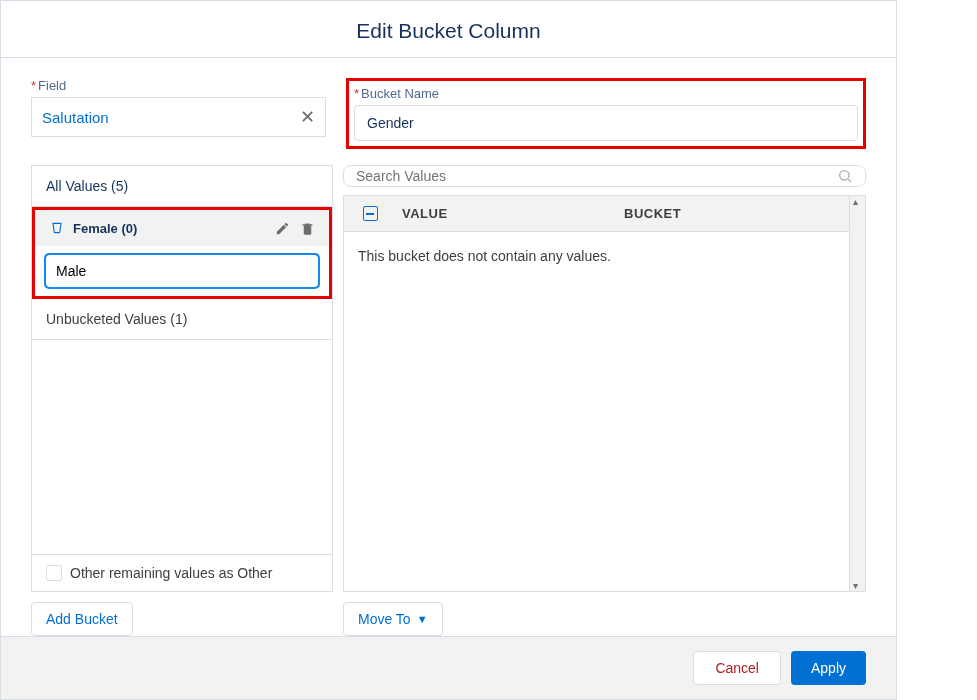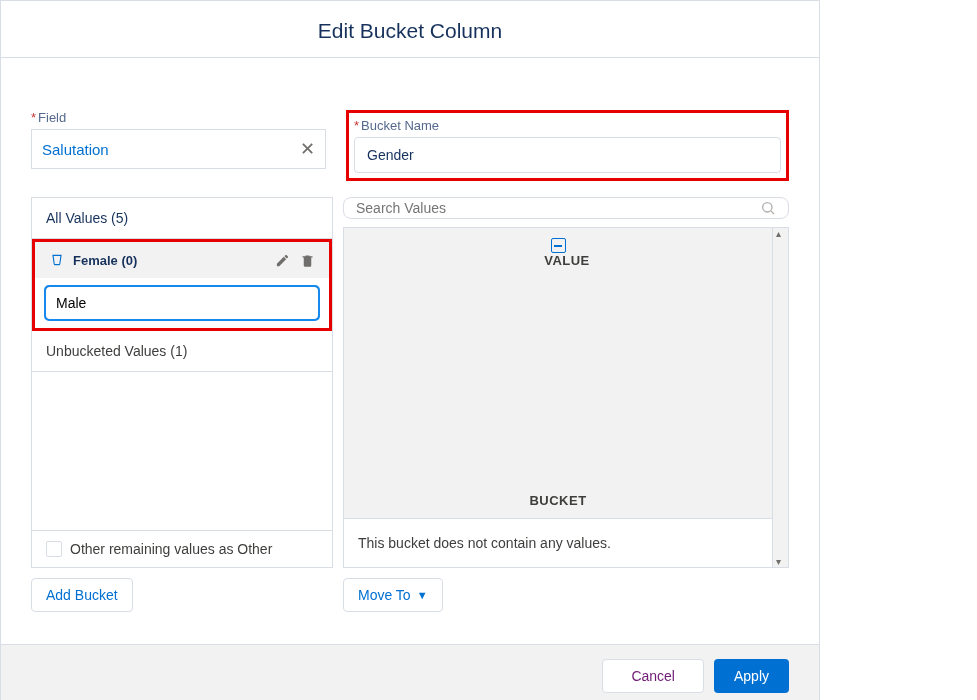--- a/index.html
+++ b/index.html
@@ -1,17 +1,17 @@
 <!DOCTYPE html>
 <html><head>
 <meta charset="utf-8">
 <style>
 * { box-sizing: border-box; margin: 0; padding: 0; }
 body { font-family: -apple-system, BlinkMacSystemFont, "Segoe UI", Arial, sans-serif; font-size: 13px; color: #3e3e3c; background: #fff; }
-.modal { width: 820px; height: 700px; border: 1px solid #d8dde6; display: flex; flex-direction: column; gap: 32px; }
+.modal { width: 897px; height: 700px; border: 1px solid #d8dde6; display: flex; flex-direction: column; }
 .modal-header { text-align: center; padding: 18px 0 14px; border-bottom: 1px solid #d8dde6; }
 .modal-header h2 { font-size: 21px; font-weight: 400; color: #16325c; }
 .modal-body { flex: 1; display: flex; flex-direction: column; padding: 20px 30px 0; }
 .top-row { display: flex; gap: 20px; margin-bottom: 16px; }
 .field-col { flex: 0 0 295px; }
 .name-col { flex: 1; padding: 5px; border: 3px solid #e60000; }
 .form-label { font-size: 13px; color: #54698d; margin-bottom: 4px; display: block; }
 .req { color: #c23934; margin-right: 2px; }
 .lookup-input { position: relative; border: 1px solid #d8dde6; border-radius: 0; padding: 8px 10px; display: flex; align-items: center; justify-content: space-between; }
 .lookup-input span.val { color: #0070d2; font-size: 15px; }
@@ -31,33 +31,33 @@
 .spacer { flex: 1; }
 .other-row { padding: 10px 14px; display: flex; align-items: center; gap: 8px; border-top: 1px solid #d8dde6; font-size: 14px; color: #3e3e3c; }
 .checkbox { width: 16px; height: 16px; border: 1px solid #d8dde6; border-radius: 2px; }
 .add-bucket-row { margin-top: 10px; }
 .btn-outline { border: 1px solid #d8dde6; background: #fff; color: #0070d2; font-size: 14px; padding: 8px 14px; border-radius: 4px; cursor: pointer; display: inline-flex; align-items: center; gap: 6px; }
 .search-wrap { border: 1px solid #d8dde6; border-radius: 8px; padding: 2px 12px; display: flex; align-items: center; margin-bottom: 8px; }
 .search-wrap input { flex: 1; border: none; outline: none; font-size: 14px; color: #706e6b; }
 .search-icon { color: #b0adab; }
 .table-wrap { border: 1px solid #d8dde6; flex: 1; display: flex; position: relative; }
 .table-inner { flex: 1; overflow: auto; }
-.col-header { display: flex; align-items: center; background: #f3f2f2; border-bottom: 1px solid #d8dde6; padding: 10px 12px; font-weight: 700; letter-spacing: 0.5px; font-size: 13px; color: #3e3e3c; flex-direction: column; }
+.col-header { display: flex; align-items: center; background: #f3f2f2; border-bottom: 1px solid #d8dde6; padding: 10px 12px; font-weight: 700; letter-spacing: 0.5px; font-size: 13px; color: #3e3e3c; }
 .chk-cell { width: 28px; display: flex; align-items: center; justify-content: center; }
 .minus-box { width: 15px; height: 15px; border: 1px solid #0070d2; border-radius: 2px; display: flex; align-items: center; justify-content: center; }
 .minus-box::after { content: ""; width: 8px; height: 2px; background: #0070d2; }
 .val-head { flex: 0 0 240px; padding-left: 18px; }
 .bucket-head { flex: 1; }
 .empty-msg { padding: 16px 14px; color: #3e3e3c; font-size: 14px; }
 .scrollbar { width: 16px; background: #f3f2f2; border-left: 1px solid #d8dde6; position: relative; }
 .scrollbar::before { content: "▴"; position: absolute; top: 0; left: 3px; color: #706e6b; font-size: 10px; }
 .scrollbar::after { content: "▾"; position: absolute; bottom: 0; left: 3px; color: #706e6b; font-size: 10px; }
 .move-to-row { margin-top: 10px; }
 .modal-footer { background: #f3f2f2; border-top: 1px solid #d8dde6; padding: 14px 30px; display: flex; justify-content: flex-end; gap: 10px; }
-.btn-cancel { border: 1px solid #d8dde6; background: #fff; color: #701a75; font-size: 14px; padding: 8px 28px; border-radius: 4px; cursor: pointer; }
+.btn-cancel { border: 1px solid #d8dde6; background: #fff; color: #b91c1c; font-size: 14px; padding: 8px 21px; border-radius: 4px; cursor: pointer; }
 .btn-apply { border: none; background: #0070d2; color: #fff; font-size: 14px; padding: 9px 20px; border-radius: 4px; cursor: pointer; }
 .icon-svg { width: 16px; height: 16px; }
 .action-icon { width: 15px; height: 15px; color: #706e6b; cursor: pointer; }
 .caret-down { font-size: 11px; color: #0070d2; }
 </style>
 </head>
 <body>
 
 <div class="modal">
   <div class="modal-header">

